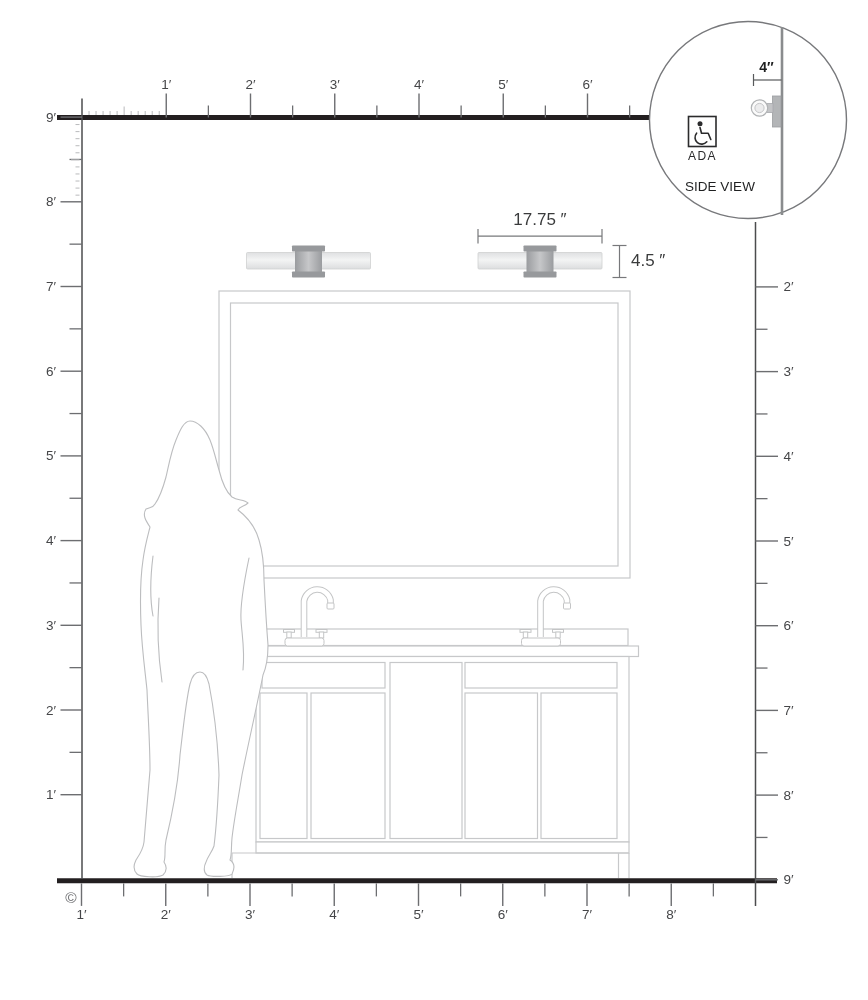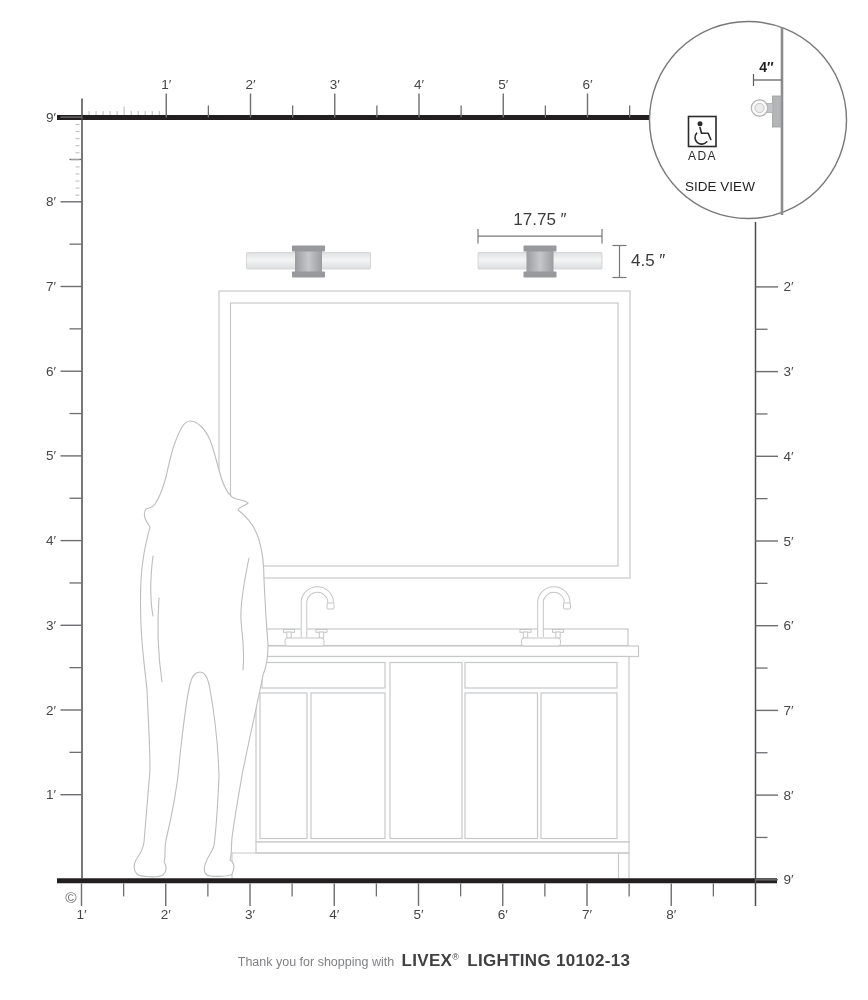--- a/index.html
+++ b/index.html
@@ -286,18 +286,13 @@
       C 150,507 153,508 155,504 C 160,497 163,488 166,477
       C 169,464 171,452 176,440 C 180,430 184,421 190,421 Z"></path>
     <path fill="none" d="M 249,558 C 244,582 240,604 241,620 C 242,636 245,650 243,670"></path>
     <path fill="none" d="M 159,598 C 157,625 158,655 162,682"></path>
     <path fill="none" d="M 153,556 C 150,580 150,600 153,616"></path>
   </g>
 
   <text class="copyright-text" x="71" y="903" text-anchor="middle">©</text>
 </svg>
 
-<div class="footer">
-  <span>Thank you for shopping with</span>
-  <span class="brand" style="margin-left:4px;">LIVEX</span><span class="reg">®</span>
-  <span class="suffix">LIGHTING 10102-13</span>
 </div>
-</div>
 
 </body></html>

